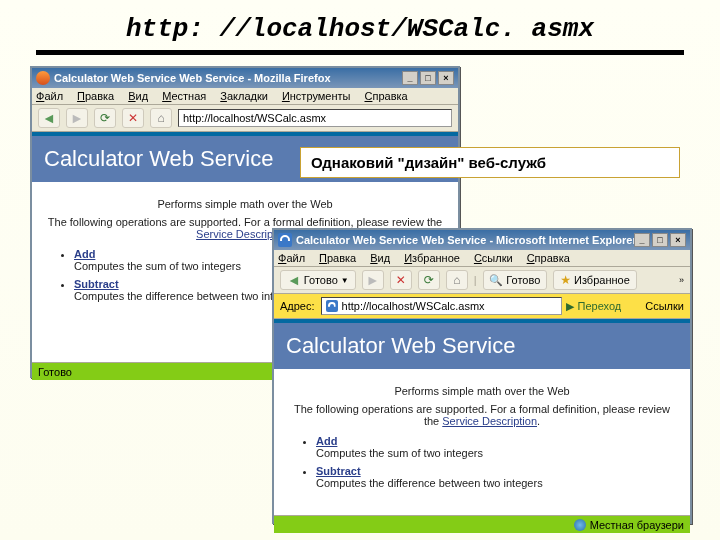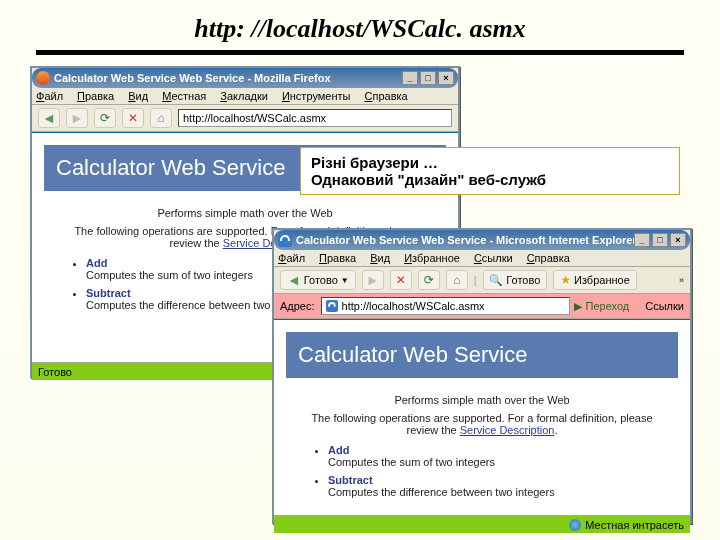--- a/index.html
+++ b/index.html
@@ -4,21 +4,21 @@
 <style>
   * { box-sizing: border-box; margin: 0; padding: 0; }
   body {
     width: 720px; height: 540px;
     background: linear-gradient(#fffff5, #fdfdf0);
     font-family: Tahoma, Arial, sans-serif;
     position: relative; overflow: hidden;
   }
   .slide-title {
     text-align: center;
-    font-family: Liberation Serif, serif;
+    font-family: Liberation Mono, monospace;
     font-style: italic;
     font-weight: bold;
     font-size: 26px;
     color: #000;
     padding: 14px 16px 6px;
     border-radius: 18px;
   }
   .title-rule {
     height: 5px; background: #000;
     margin: 0 36px 8px;
@@ -42,21 +42,20 @@
     border: 2px solid #7b8ea0;
     box-shadow: 1px 1px 0 #555;
     font-size: 11px;
   }
   .titlebar {
     background: linear-gradient(#3a6ea5, #7a96b8);
     color: #fff;
     display: flex; align-items: center;
     height: 20px; padding: 0 4px;
     font-weight: bold;
-    border-radius: 9px;
   }
   .titlebar .ticon { width: 14px; height: 14px; margin-right: 4px; }
   .titlebar .ttext { flex: 1; font-size: 11px; white-space: nowrap; overflow: hidden; }
   .winbtns { display: flex; gap: 2px; }
   .winbtn {
     width: 16px; height: 14px;
     background: #d4d0c8;
     border: 1px solid #888;
     font-size: 9px; line-height: 12px; text-align: center;
     color: #000;
@@ -84,68 +83,68 @@
     display: inline-flex; align-items: center; justify-content: center;
   }
   .addr {
     flex: 1; height: 18px;
     background: #fff; border: 1px inset #999;
     font-size: 11px; padding: 1px 4px;
     display: flex; align-items: center;
   }
   .content {
     background: #fff;
-    border-top: 1px solid #0369a1;
-    padding: 12px;
+    border-top: 4px solid #0369a1;
+    padding: 0;
   }
   .banner {
     background: #5a7bb0;
     color: #fff;
     font-family: Verdana, sans-serif;
     font-size: 22px;
     padding: 10px 12px;
   }
   .body-area {
     padding: 10px 14px;
     font-family: Verdana, sans-serif;
     font-size: 11px;
     color: #222;
   }
   .body-area p { margin: 6px 0; text-align: center; }
   .link { color: #2a3e8a; text-decoration: underline; }
   ul.ops { margin: 8px 0 8px 28px; }
   ul.ops li { margin: 6px 0; list-style: disc; }
-  ul.ops li .opname { color: #2a3e8a; font-weight: bold; text-align: center; }
+  ul.ops li .opname { color: #2a3e8a; text-decoration: underline; font-weight: bold; text-align: center; }
   .statusbar {
     border-top: 1px solid #aca899;
     background: #84cc16;
     height: 18px;
     display: flex; align-items: center;
     font-size: 11px; padding: 0 6px;
     justify-content: space-between;
   }
   .scroll-v {
     position: absolute; right: 2px; top: 108px; bottom: 20px;
     width: 15px; background: #e8e5d8;
     border-left: 1px solid #aca899;
   }
   .firefox { left: 30px; top: 66px; width: 430px; height: 312px; z-index: 10; }
   .firefox .content { height: 230px; position: relative; }
   .ie { left: 272px; top: 228px; width: 420px; height: 296px; z-index: 20; }
   .ie .content { height: 196px; position: relative; overflow: hidden; }
 
   .ie-toolbar2 {
-    background: #fca5a5;
+    background: #fde047;
     border-bottom: 1px solid #aca899;
     padding: 3px 6px;
     display: flex; align-items: center; gap: 4px;
     font-size: 11px;
   }
   .ie-toolbar2 .lbl { margin-right: 2px; }
-  .ie-toolbar2 .rbtns { margin-left: auto; display: flex; gap: 16px; align-items: center; }
+  .ie-toolbar2 .rbtns { margin-left: auto; display: flex; gap: 24px; align-items: center; }
   .ie-toolbar2 .go { color: #2f6a2f; }
 
   .ie-status-right { display: flex; align-items: center; gap: 4px; }
   .zone-icon { width: 12px; height: 12px; background: radial-gradient(#6fb9e8, #2a6fa8); border-radius: 50%; }
 
   .footer-label {
     position: absolute; left: 0; right: 0; bottom: 6px;
     text-align: center;
     font-family: "Times New Roman", serif;
     font-size: 15px; color: #444;
@@ -314,24 +313,23 @@
           <span class="opname">Subtract</span><br>
           <span>Computes the difference between two integers</span>
         </li>
       </ul>
     </div>
   </div>
   <div class="statusbar">
     <span></span>
     <div class="ie-status-right">
       <span class="zone-icon"></span>
-      <span>Местная интрасеть</span>
+      <span>Местная браузери</span>
     </div>
   </div>
 </div>
 
 <div class="callout">
-  <div class="line1">Різні браузери …</div>
   <div class="line2">Однаковий "дизайн" веб-служб</div>
 </div>
 
 <div class="footer-label">Web Services</div>
 <div class="page-num">11</div>
 
 </body></html>

